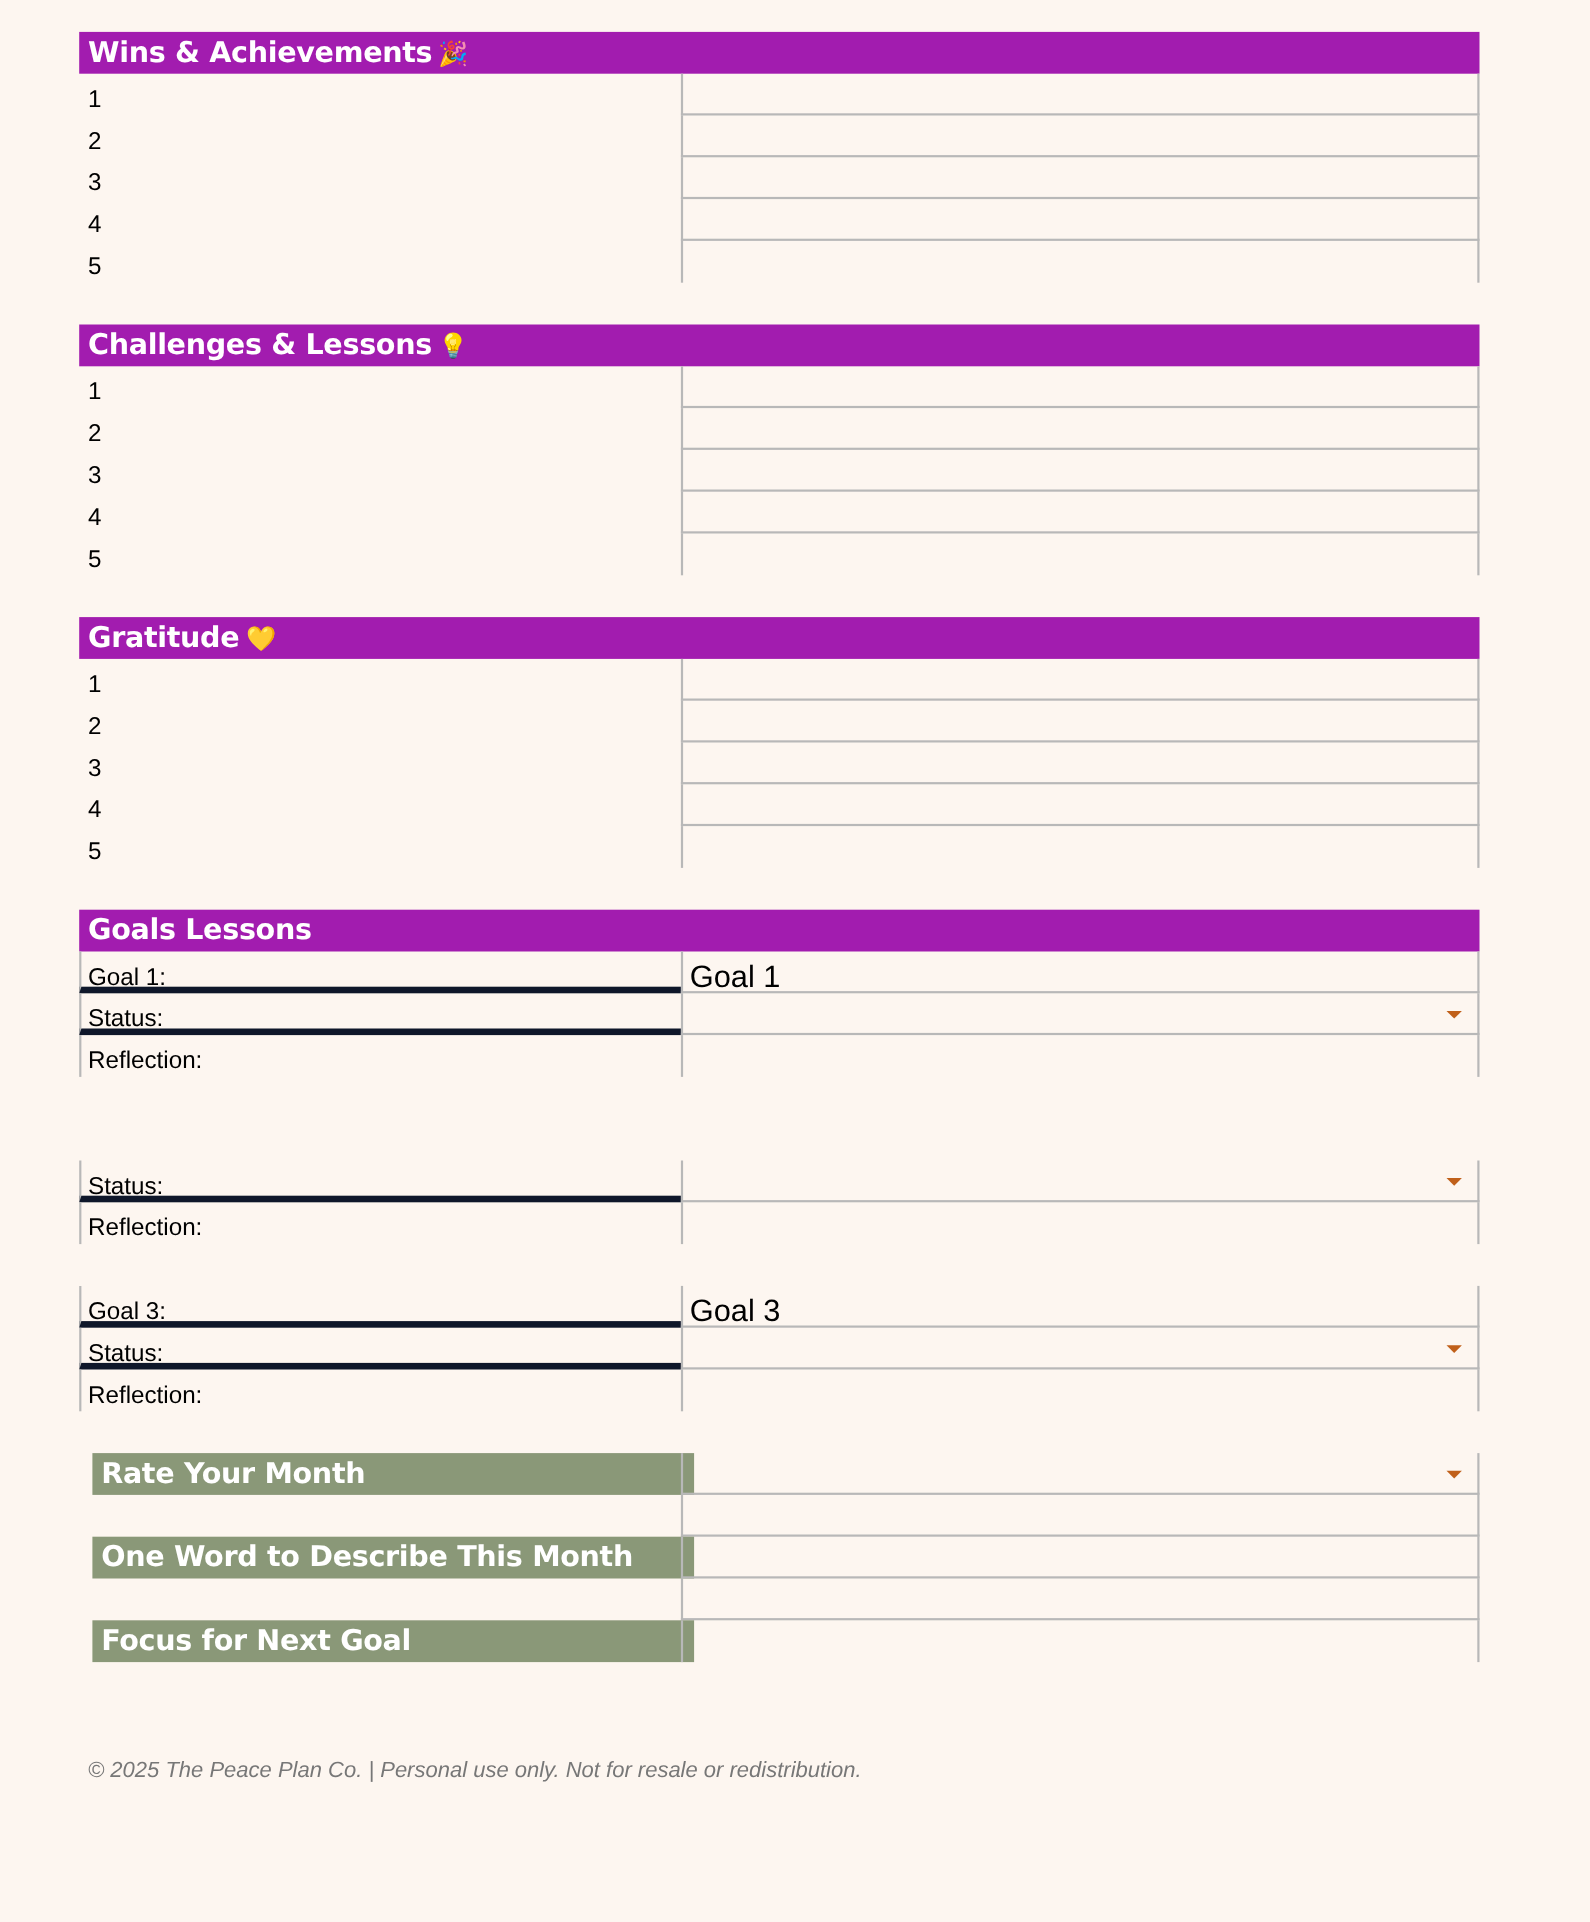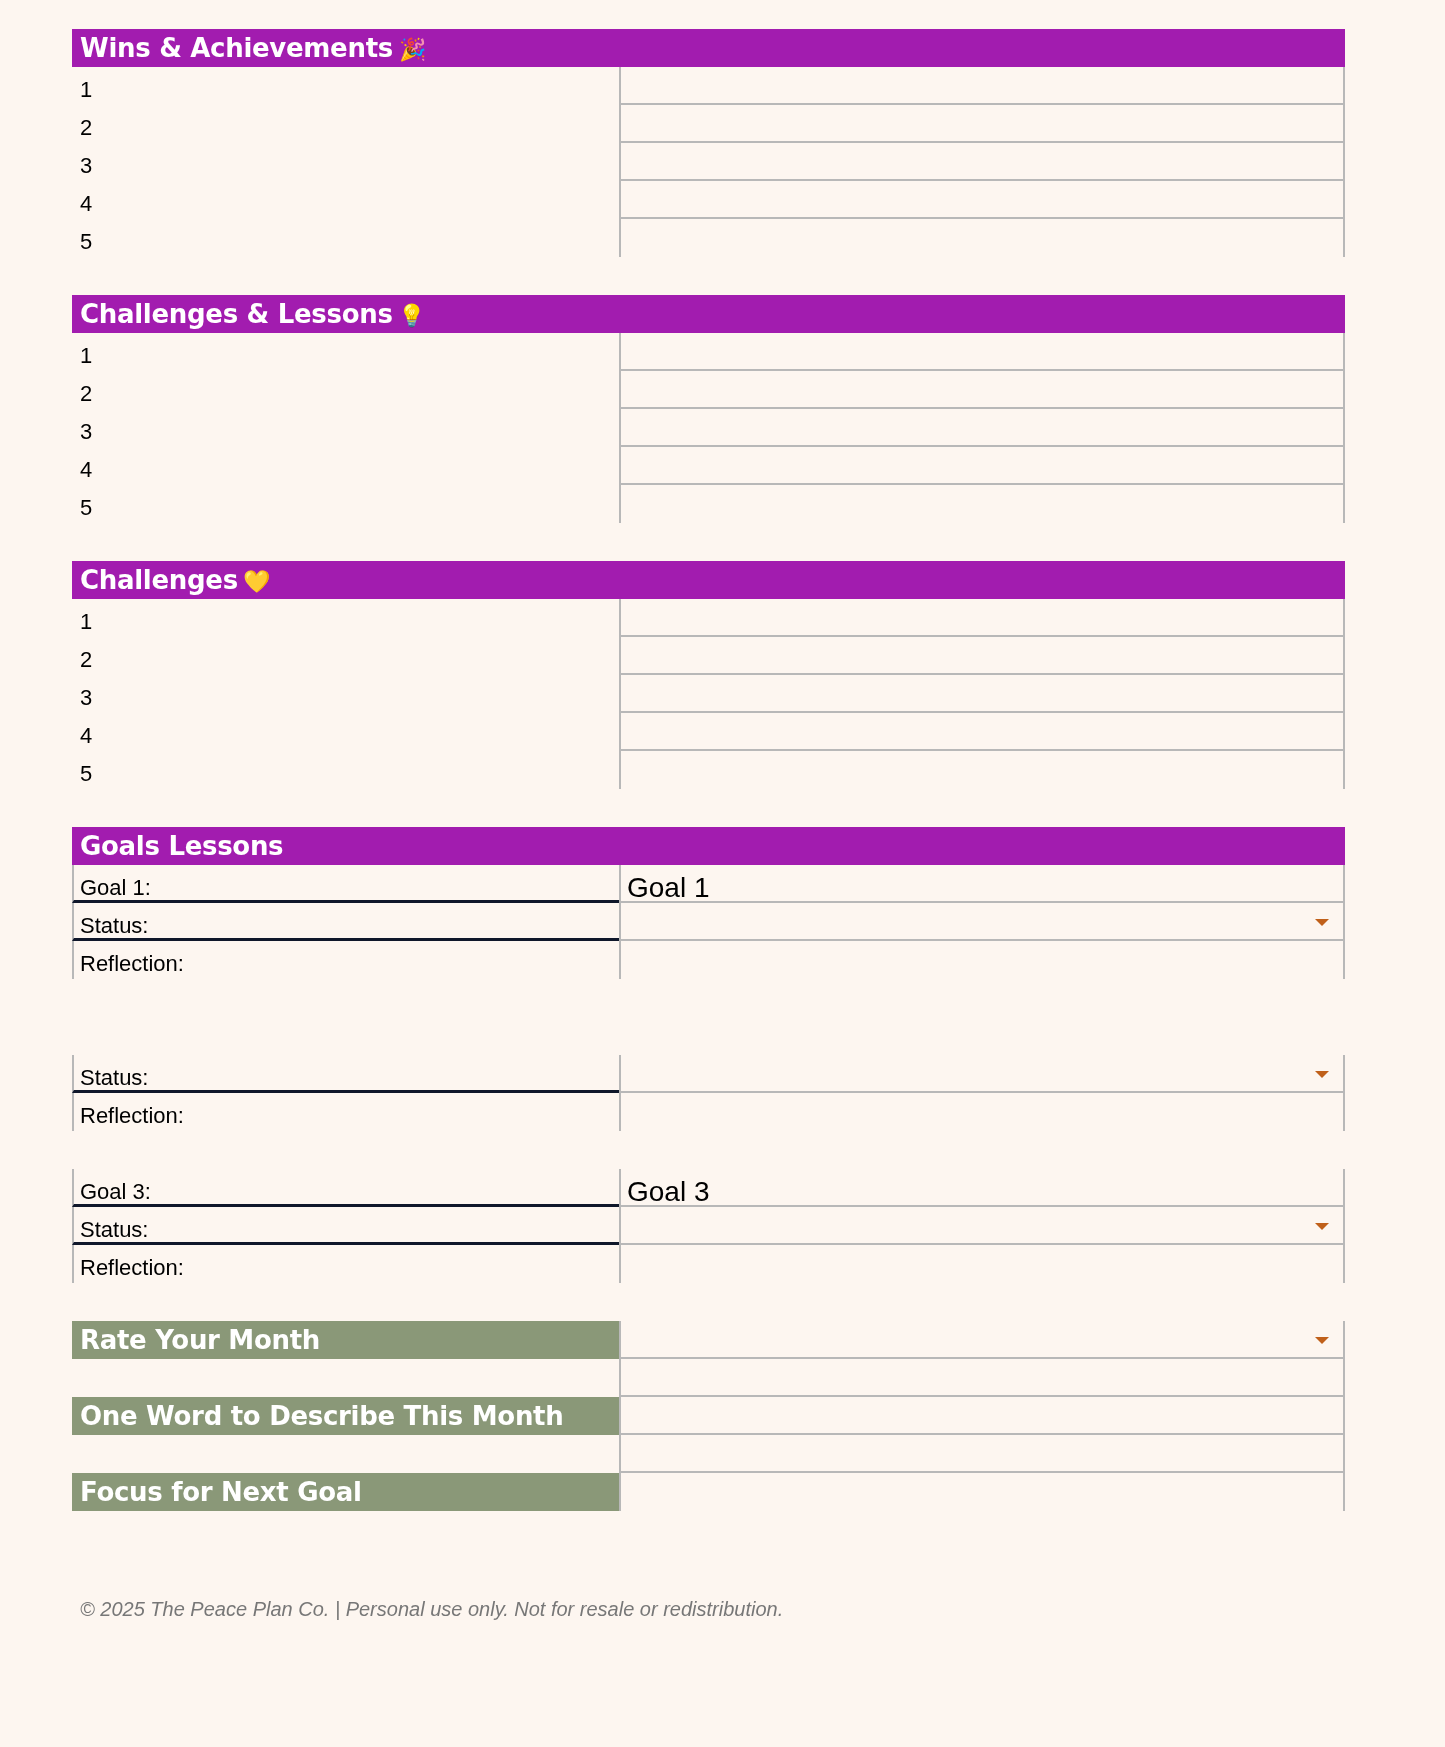--- a/index.html
+++ b/index.html
@@ -38,42 +38,42 @@
     border-right: 2px solid #b8b8b8;
     border-bottom: 2px solid #b8b8b8;
   }
   .row:last-child .cell { border-bottom: none; }
   .section { margin-bottom: 38px; }
   .goal-block { margin-bottom: 38px; }
   .grow { display: flex; height: 38px; }
   .grow .lab {
     width: 547px; box-sizing: border-box;
     border-left: 2px solid #b8b8b8;
-    border-bottom: 3px solid #0f172a;
+    border-bottom: 6px solid #0f172a;
     padding-left: 6px; font-size: 22px; line-height: 46px;
   }
   .grow .val {
     flex: 1; box-sizing: border-box;
     border-left: 2px solid #b8b8b8;
     border-right: 2px solid #b8b8b8;
     border-bottom: 2px solid #b8b8b8;
     padding-left: 6px; font-size: 28px; line-height: 46px;
     position: relative;
   }
   .grow:last-child .lab, .grow:last-child .val { border-bottom: none; }
   .dd {
     position: absolute; right: 14px; top: 16px;
     width: 0; height: 0;
     border-left: 7px solid transparent;
     border-right: 7px solid transparent;
     border-top: 7px solid #c0601a;
   }
   .bottom { position: relative; height: 190px; }
   .bhdr {
-    position: absolute; left: 0; width: 547px; height: 38px;
+    position: absolute; left: 12px; width: 547px; height: 38px;
     background: #8a9878; color: #fff;
     font-family: "DejaVu Sans", sans-serif; font-weight: bold;
     font-size: 26px; line-height: 38px; padding-left: 8px;
     box-sizing: border-box; white-space: nowrap; overflow: hidden;
     letter-spacing: -0.3px;
   }
   .bcell {
     position: absolute; left: 547px; width: 726px; height: 38px;
     box-sizing: border-box;
     border-left: 2px solid #b8b8b8; border-right: 2px solid #b8b8b8;
@@ -137,21 +137,21 @@
         <div class="cell"></div>
       </div>
     <div class="row">
         <div class="num">5</div>
         <div class="cell"></div>
       </div>
   </div>
 
   <div class="section">
     <div class="hdr">
-      <span>Challenges</span><span class="emoji">💛</span>
+      <span>Gratitude</span><span class="emoji">💛</span>
     </div>
     <div class="row">
         <div class="num">1</div>
         <div class="cell"></div>
       </div>
     <div class="row">
         <div class="num">2</div>
         <div class="cell"></div>
       </div>
     <div class="row">

